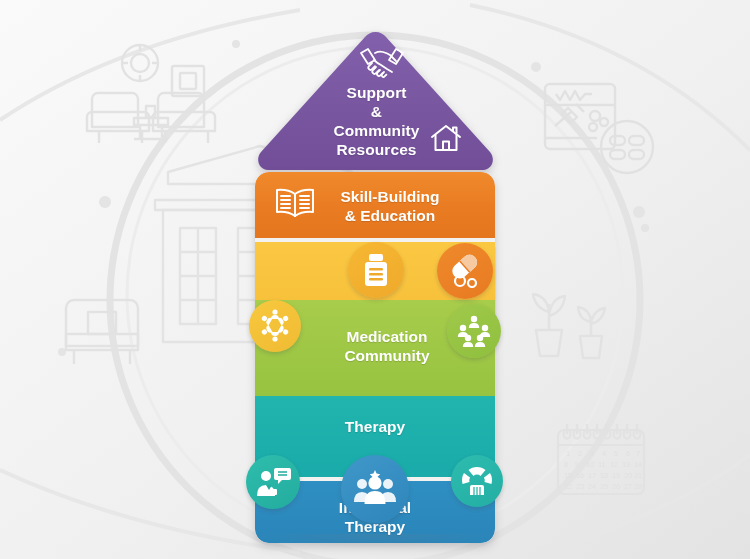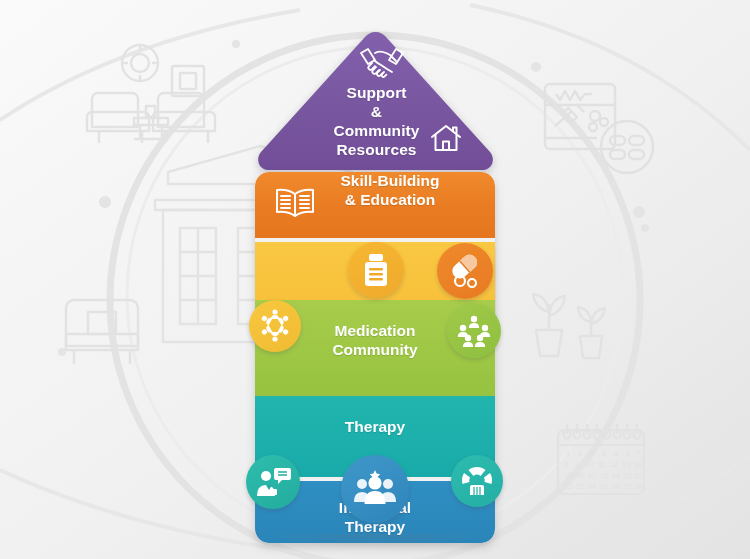--- a/index.html
+++ b/index.html
@@ -93,31 +93,31 @@
     line-height: 1.2;
     text-shadow: 0 1px 1px rgba(0,0,0,0.14);
   }
 
   
   #band-skill {
     top: 0; height: 66px;
     border-radius: 14px 14px 0 0;
     background: linear-gradient(180deg, #f08a2c 0%, #e97b22 55%, #e4761f 100%);
   }
-  #band-skill .band-label { top: 0; padding-left: 30px; }
+  #band-skill .band-label { top: 16px; padding-left: 30px; }
 
   #band-med-y {
     top: 70px; height: 58px;
     background: linear-gradient(180deg, #fbc843 0%, #f7c13b 100%);
   }
   #band-med {
     top: 128px; height: 96px;
     background: linear-gradient(180deg, #a8cc4b 0%, #96c341 100%);
   }
-  #band-med .band-label { top: 22px; }
+  #band-med .band-label { top: 28px; margin-left: 12px; }
 
   #band-group {
     top: 224px; height: 85px;
     background: linear-gradient(180deg, #21b5ae 0%, #19aaa9 100%);
   }
   #band-group .band-label { top: 22px; }
 
   #band-indiv {
     top: 309px; height: 62px;
     border-radius: 0 0 14px 14px;

